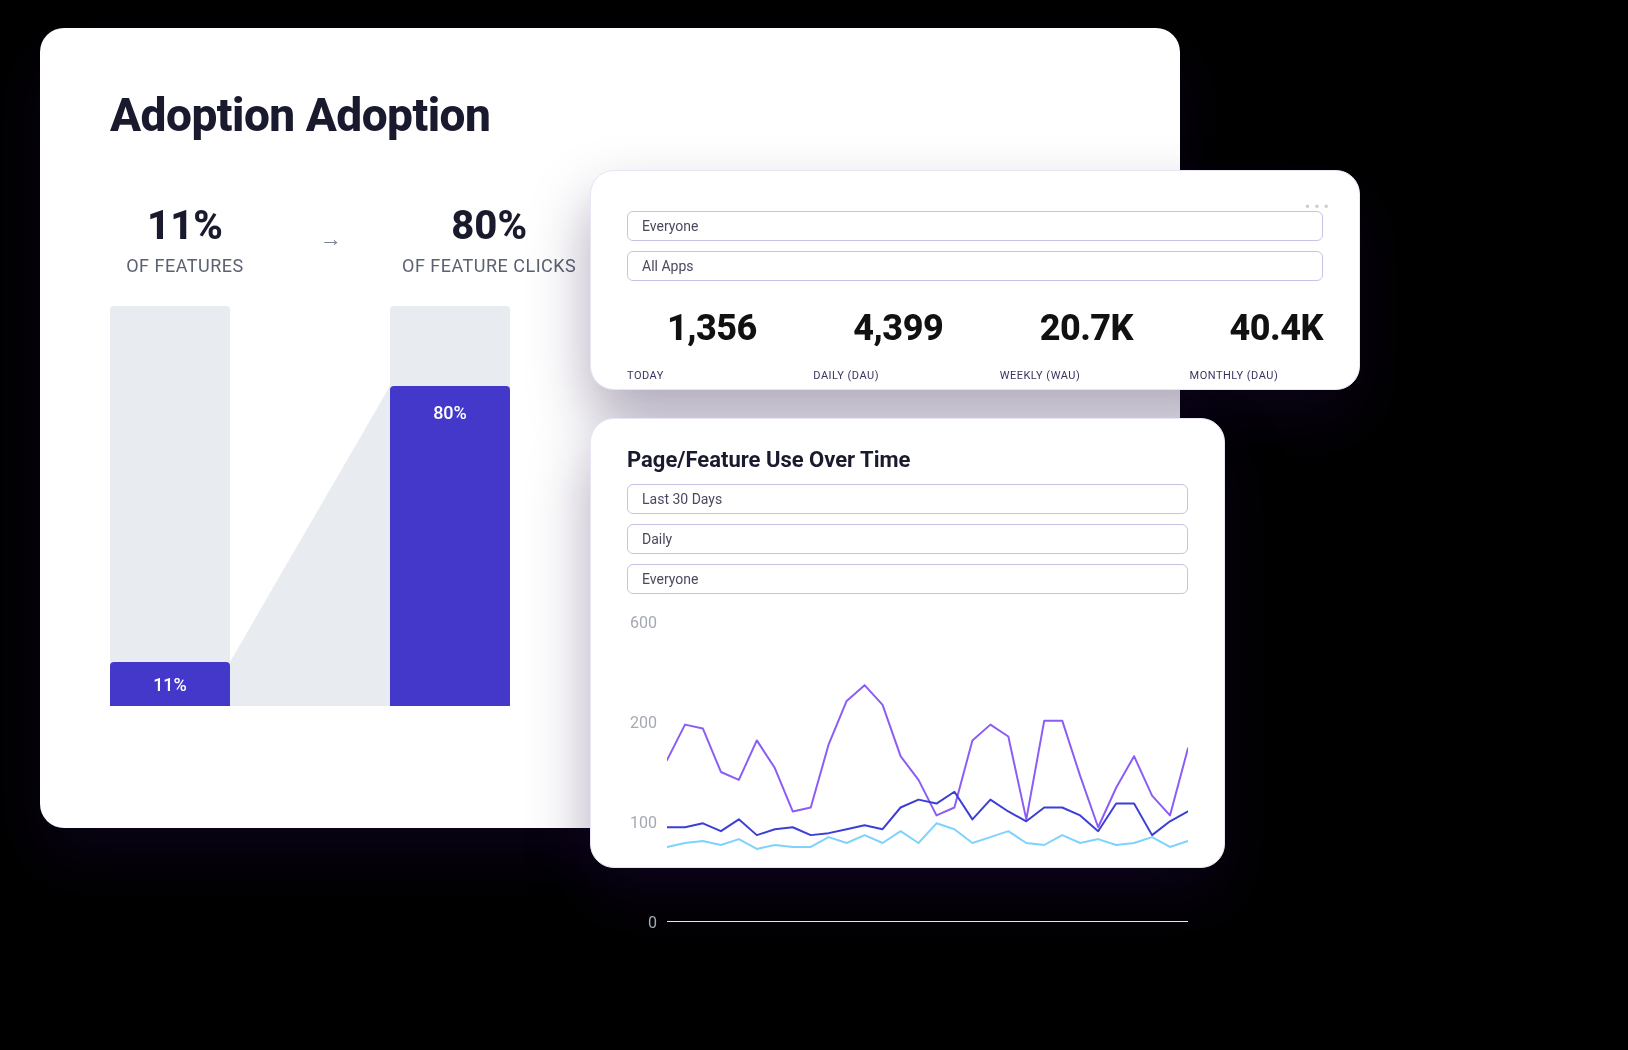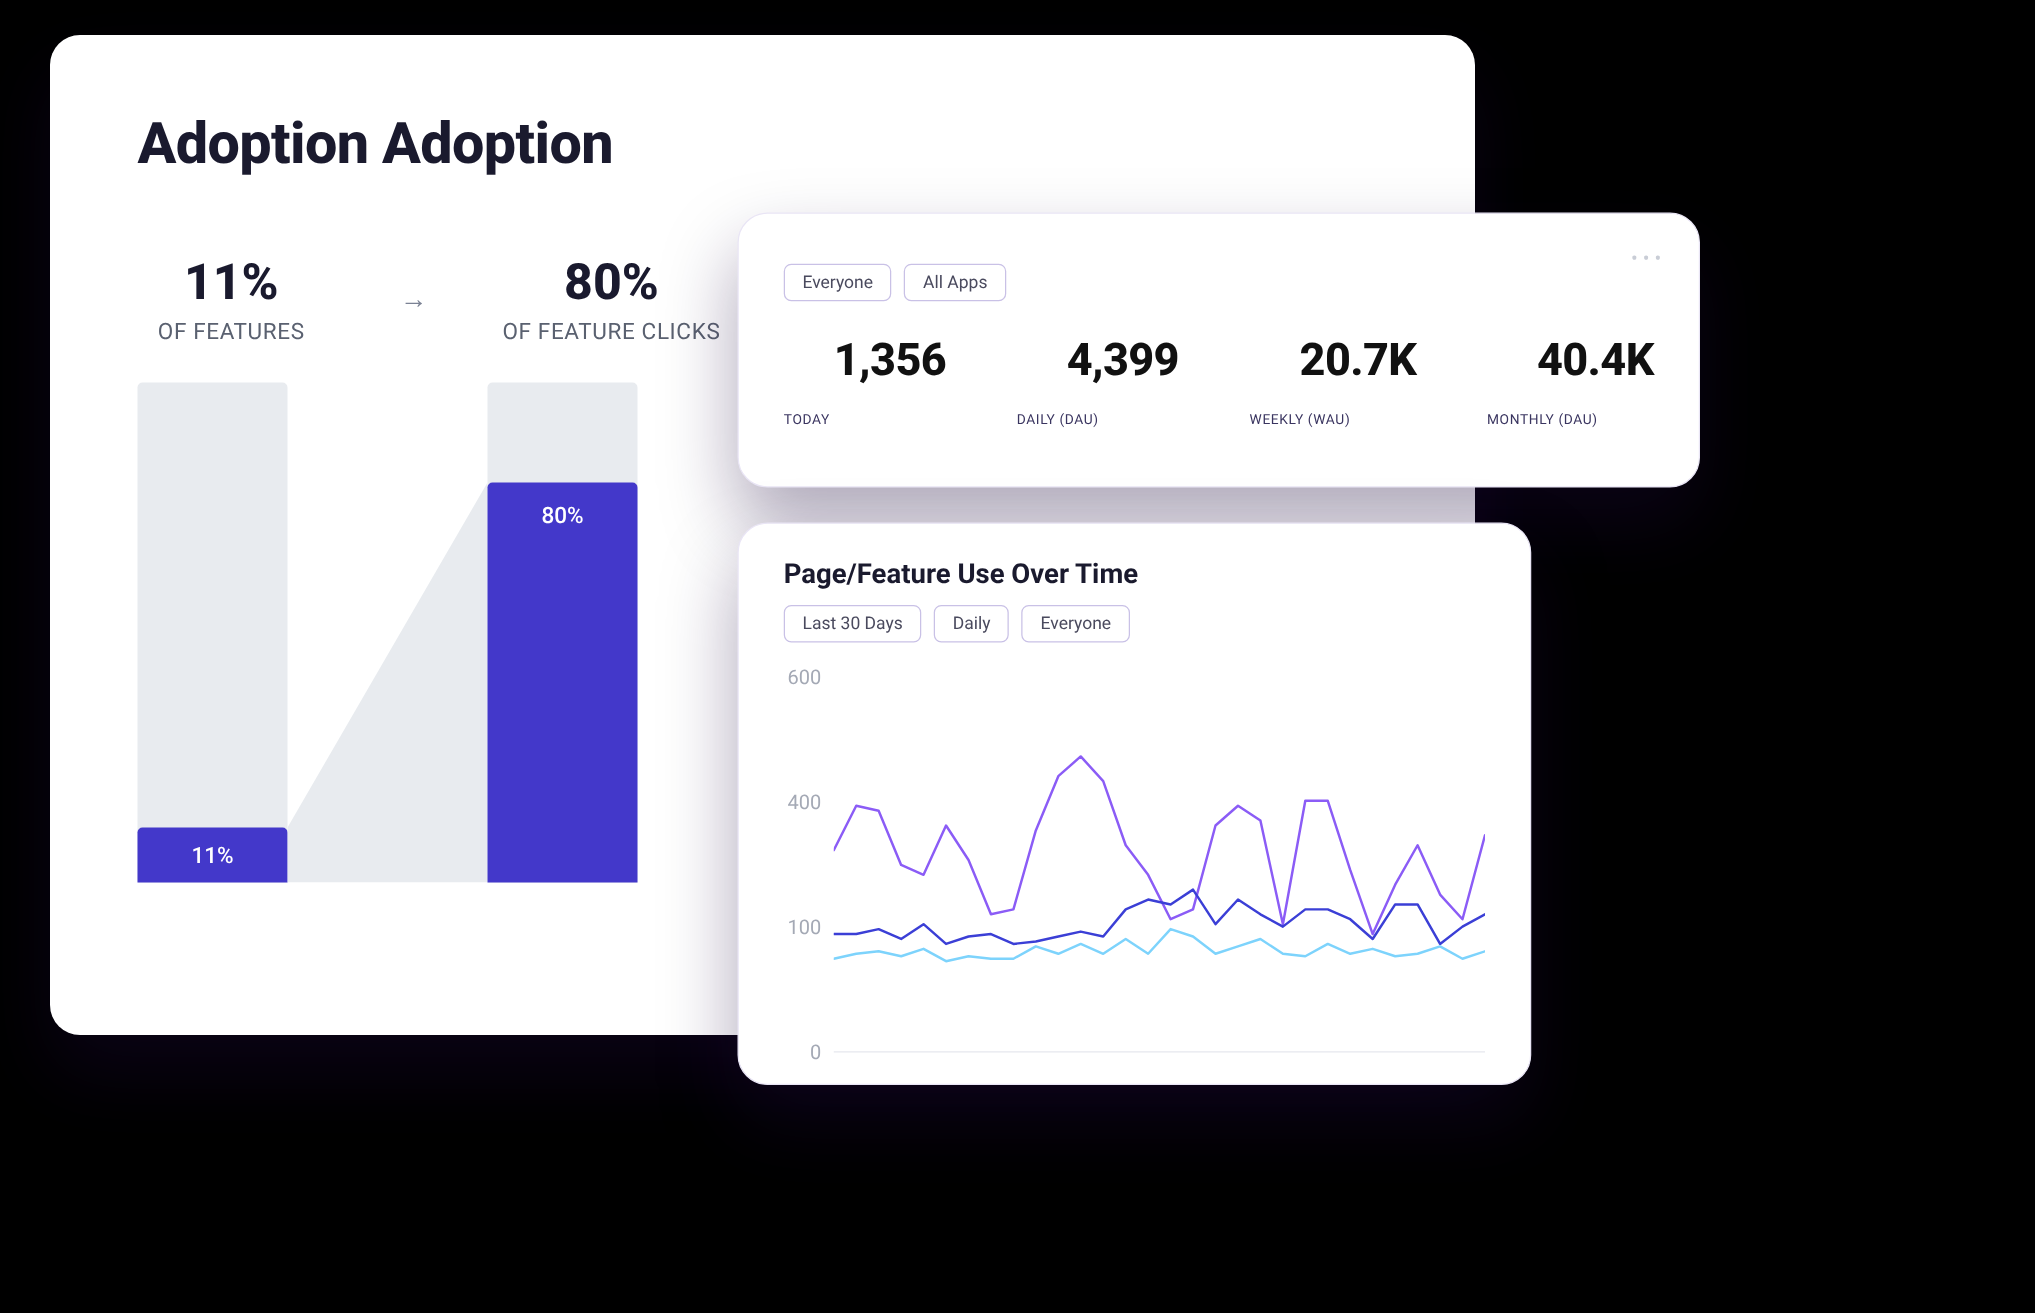--- a/index.html
+++ b/index.html
@@ -94,21 +94,21 @@
   }
   .more-dots {
     position: absolute;
     right: 26px;
     top: 26px;
     color: #c9cdd6;
     letter-spacing: 4px;
     font-size: 16px;
     cursor: pointer;
   }
-  .chips { display: flex; gap: 10px; margin-top: 12px; }
+  .chips { display: flex; gap: 10px; margin-top: 12px; flex-direction: column; }
   .chip {
     border: 1px solid #c9c1e6;
     border-radius: 6px;
     padding: 6px 14px;
     font-size: 14px;
     color: #4a4a5e;
     cursor: pointer;
     background: #fff;
   }
   .visitor-metrics {
@@ -224,21 +224,21 @@
 
 <div id="pagefeature-card" class="card">
   <h2>Page/Feature Use Over Time</h2>
   <div class="chips">
     <div class="chip">Last 30 Days</div>
     <div class="chip">Daily</div>
     <div class="chip">Everyone</div>
   </div>
   <div class="chart-area">
     <div class="y-tick" style="top:0%">600</div>
-    <div class="y-tick" style="top:33.3%">400</div>
+    <div class="y-tick" style="top:33.3%">200</div>
     <div class="y-tick" style="top:66.6%">100</div>
     <div class="y-tick" style="top:100%">0</div>
     <div class="axis-line"></div>
     <svg class="plot" viewBox="0 0 660 300" preserveAspectRatio="none">
       <g id="series-group">
           <polyline points="0.0,175.0 22.8,130.0 45.5,135.0 68.3,190.0 91.0,200.0 113.8,150.0 136.6,185.0 159.3,240.0 182.1,235.0 204.8,155.0 227.6,100.0 250.3,80.0 273.1,105.0 295.9,170.0 318.6,200.0 341.4,245.0 364.1,235.0 386.9,150.0 409.7,130.0 432.4,145.0 455.2,250.0 477.9,125.0 500.7,125.0 523.4,195.0 546.2,260.0 569.0,210.0 591.7,170.0 614.5,220.0 637.2,245.0 660.0,160.0" fill="none" stroke="#8b5cf6" stroke-width="2.5" stroke-linejoin="round" stroke-linecap="round"></polyline>
           <polyline points="0.0,260.0 22.8,260.0 45.5,255.0 68.3,265.0 91.0,250.0 113.8,270.0 136.6,262.5 159.3,260.0 182.1,270.0 204.8,267.5 227.6,262.5 250.3,257.5 273.1,262.5 295.9,235.0 318.6,225.0 341.4,230.0 364.1,215.0 386.9,250.0 409.7,225.0 432.4,240.0 455.2,252.5 477.9,235.0 500.7,235.0 523.4,245.0 546.2,265.0 569.0,230.0 591.7,230.0 614.5,270.0 637.2,252.5 660.0,240.0" fill="none" stroke="#3b3fd6" stroke-width="2.5" stroke-linejoin="round" stroke-linecap="round"></polyline>
           <polyline points="0.0,285.0 22.8,280.0 45.5,277.5 68.3,282.5 91.0,275.0 113.8,287.5 136.6,282.5 159.3,285.0 182.1,285.0 204.8,272.5 227.6,280.0 250.3,270.0 273.1,280.0 295.9,265.0 318.6,280.0 341.4,255.0 364.1,262.5 386.9,280.0 409.7,272.5 432.4,265.0 455.2,280.0 477.9,282.5 500.7,270.0 523.4,280.0 546.2,275.0 569.0,282.5 591.7,280.0 614.5,272.5 637.2,285.0 660.0,277.5" fill="none" stroke="#7dd3fc" stroke-width="2.5" stroke-linejoin="round" stroke-linecap="round"></polyline>
         </g>
     </svg>

